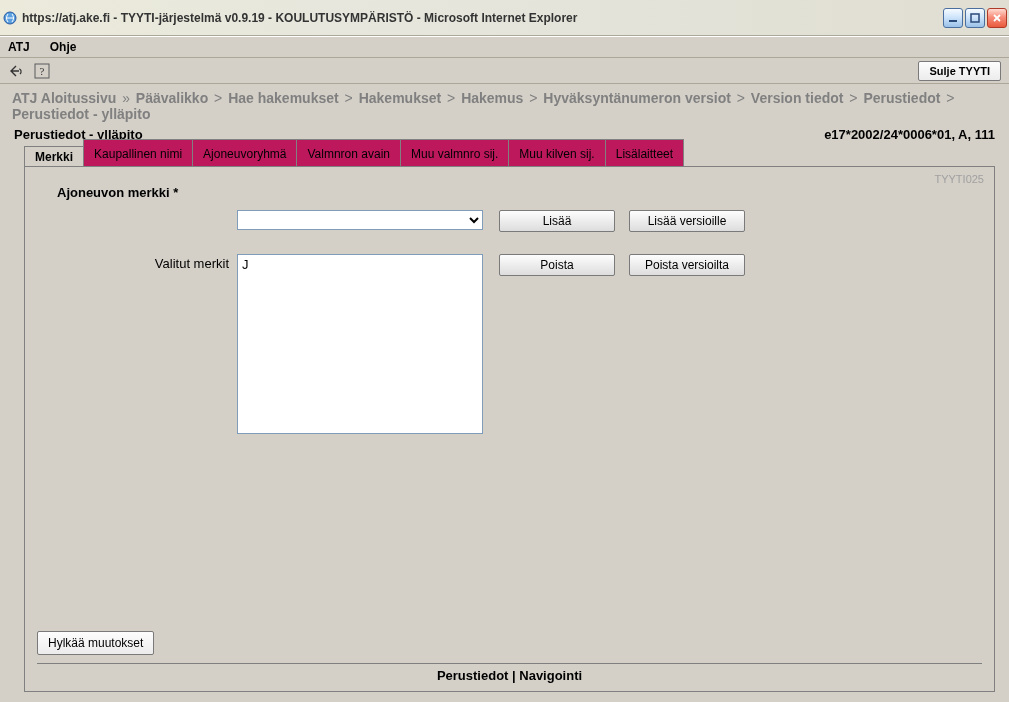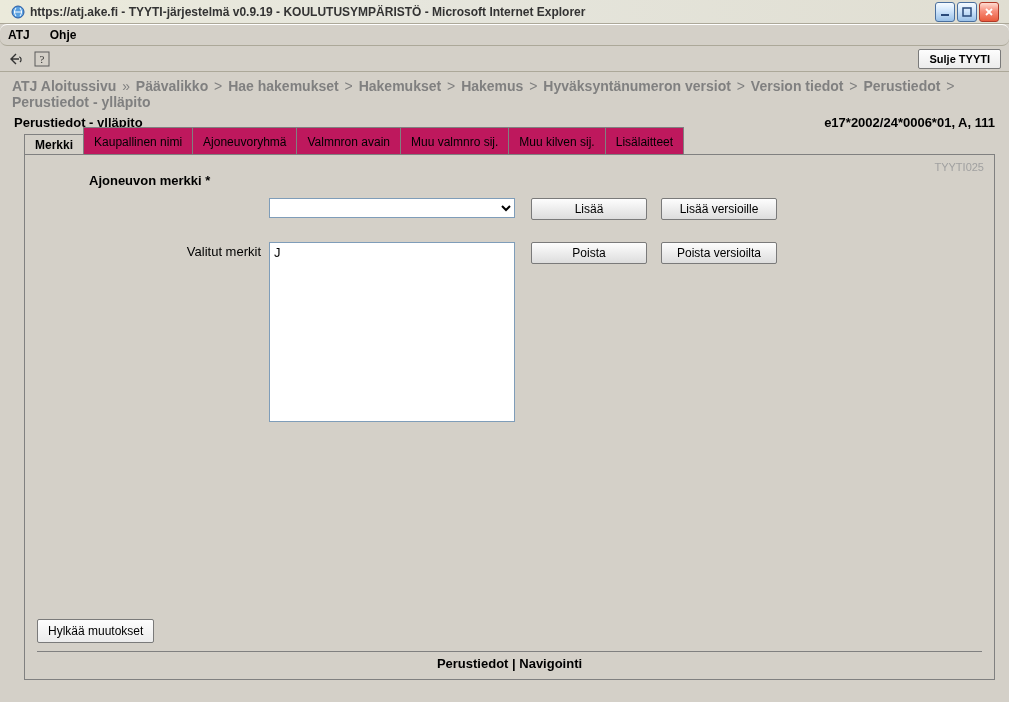--- a/index.html
+++ b/index.html
@@ -8,26 +8,26 @@
     font-family: Tahoma, Arial, sans-serif;
     font-size: 11px;
     background: #d4d0c8;
     color: #000;
     width: 1009px;
     height: 702px;
     overflow: hidden;
   }
   
   .titlebar {
-    height: 24px;
+    height: 36px;
     background: linear-gradient(to right, #ebeadb, #e6e6dd 40%, #e0ded2);
     border-bottom: 1px solid #aca899;
     display: flex;
     align-items: center;
-    padding: 0 10px;
+    padding: 0 2px;
   }
   .titlebar .ie-icon { width: 16px; height: 16px; margin-right: 4px; display:inline-flex; align-items:center; justify-content:center; }
   .titlebar .title-text { flex: 1; font-weight: bold; font-size: 12px; color: #333; }
   .win-btns { display:flex; gap:2px; }
   .win-btn {
     width: 20px; height: 20px;
     background: linear-gradient(#f6fbff, #cfe5fb 45%, #9ac1e8);
     border: 1px solid #4a6f9e;
     border-radius: 3px;
     display:flex; align-items:center; justify-content:center;
@@ -37,21 +37,20 @@
   
   .menubar {
     height: 22px;
     background: #d4d0c8;
     border-top: 1px solid #fff;
     border-bottom: 1px solid #aca899;
     display:flex;
     align-items:center;
     padding: 0 8px;
     gap: 20px;
-    border-radius: 7px;
   }
   .menubar .menu-item { font-size: 12px; font-weight: bold; color:#000; cursor:default; }
   
   .nav-row {
     height: 26px;
     background: #d4d0c8;
     border-bottom: 1px solid #aca899;
     display:flex;
     align-items:center;
     padding: 0 8px;
@@ -108,21 +107,21 @@
     height:20px;
     top:0;
     z-index:2;
     align-items:center;
   }
   .tab-panel {
     border:1px solid #808080;
     background:#d4d0c8;
     height:526px;
     position:relative;
-    padding:12px 22px 10px 64px;
+    padding:12px 22px 10px 32px;
   }
   .panel-code {
     position:absolute;
     top:6px; right:10px;
     color:#a0a0a0;
     font-size:11px;
   }
   .form-label { font-weight:bold; font-size:13px; margin: 6px 0 10px 0; display:block; }
   .row { display:flex; align-items:flex-start; margin-bottom:14px; }
   .row-label { width:180px; text-align:right; padding-right:8px; font-size:13px; padding-top:2px; }

